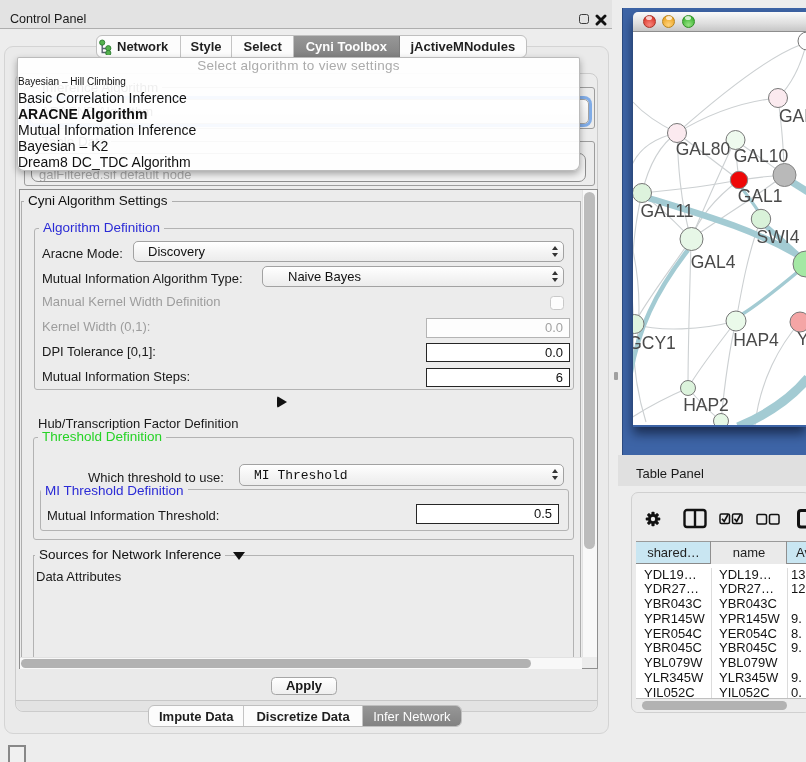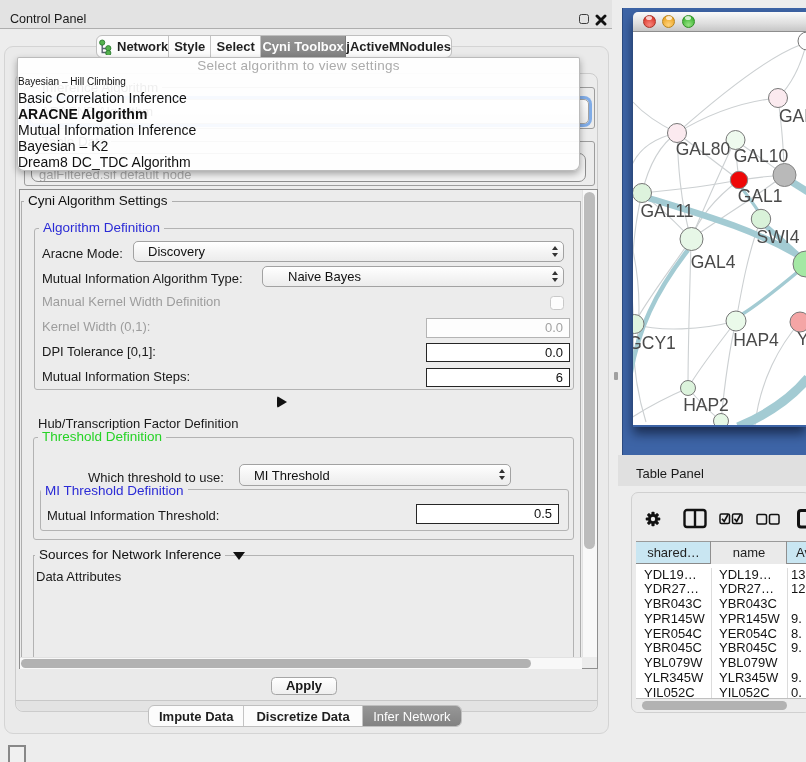--- a/index.html
+++ b/index.html
@@ -34,21 +34,21 @@
 
 <div class="abs" style="left:0;top:3;width:612px;height:29px;background:#e3e3e3;border-bottom:1px solid #aeaeae;"></div>
 <div class="abs" style="left:10px;top:12px;font-size:12.6px;color:#1a1a1a;">Control Panel</div>
 <div class="abs" style="left:579px;top:14px;width:10px;height:10px;border:1.6px solid #3c3c3c;border-radius:2.5px;"></div>
 <svg class="abs" style="left:595px;top:13.5px;" width="12" height="12" viewBox="0 0 12 12">
 <path d="M2 2 L10 10 M10 2 L2 10" stroke="#111" stroke-width="2.9" stroke-linecap="round"></path>
     </svg>
 
 <div class="abs" style="left:4px;top:46px;width:605px;height:688px;background:#eaeaea;border:1px solid #d4d4d4;border-radius:9px;"></div>
 
-<div class="seg" style="left:96px;top:35px;height:23px;width:356px;">
+<div class="seg" style="left:96px;top:35px;height:23px;width:431px;">
   <div style="width:84px;justify-content:flex-start;padding-left:2px;">
     <svg width="14" height="16" viewBox="0 0 14 16" style="margin-right:4px;">
       <path d="M3.2 5.5 V13.5 H8" stroke="#5a6472" stroke-width="1.4" fill="none"></path>
       <path d="M3.2 9.5 H8" stroke="#5a6472" stroke-width="1.4" fill="none"></path>
       <circle cx="3.2" cy="3.6" r="2.6" fill="#55b24e" stroke="#2e7d32" stroke-width="0.9"></circle>
       <circle cx="9.3" cy="9.2" r="2.6" fill="#55b24e" stroke="#2e7d32" stroke-width="0.9"></circle>
       <circle cx="9.3" cy="14" r="2.6" fill="#55b24e" stroke="#2e7d32" stroke-width="0.9"></circle>
     </svg>Network</div>
   <div style="width:52px;">Style</div>
   <div style="width:62px;">Select</div>
@@ -94,21 +94,21 @@
 <div class="abs lbl13 bold" style="left:42px;top:369px;">Mutual Information Steps:</div>
 <div class="abs field" style="left:426px;top:368px;width:144px;height:19px;">6</div>
 
 <div class="abs lbl13" style="left:38px;top:416px;">Hub/Transcription Factor Definition</div>
 <div class="abs" style="left:277px;top:396px;width:0;height:0;border-left:10px solid #111;border-top:6px solid transparent;border-bottom:6px solid transparent;border-radius:2px;"></div>
 
 <div class="abs grpframe" style="left:33px;top:437px;width:541px;height:103px;"></div>
 <div class="abs grplabel" style="left:38px;top:430px;color:#26d326;">Threshold Definition</div>
 
 <div class="abs lbl13 bold" style="left:88px;top:470px;">Which threshold to use:</div>
-<div class="abs combo" style="left:239px;top:464px;width:272px;height:22px;line-height:21px;padding-left:14px;">MI Threshold<span class="ar"></span></div>
+<div class="abs combo" style="left:239px;top:464px;width:325px;height:22px;line-height:21px;padding-left:14px;font-family:Liberation Mono, monospace;">MI Threshold<span class="ar"></span></div>
 
 <div class="abs grpframe" style="left:40px;top:489px;width:529px;height:42px;"></div>
 <div class="abs grplabel" style="left:41px;top:484px;color:#2b2bd6;">MI Threshold Definition</div>
 <div class="abs lbl13 bold" style="left:47px;top:508px;">Mutual Information Threshold:</div>
 <div class="abs field" style="left:416px;top:504px;width:143px;height:20px;">0.5</div>
 
 <div class="abs" style="left:33px;top:555px;width:541px;height:113px;border:1px solid #b3b3b3;border-bottom:none;"></div>
 <div class="abs grplabel" style="left:35px;top:548px;color:#111;">Sources for Network Inference</div>
 <div class="abs" style="left:233px;top:552px;width:0;height:0;border-top:8px solid #111;border-left:6px solid transparent;border-right:6px solid transparent;"></div>
 <div class="abs lbl13 bold" style="left:36px;top:569px;">Data Attributes</div>

